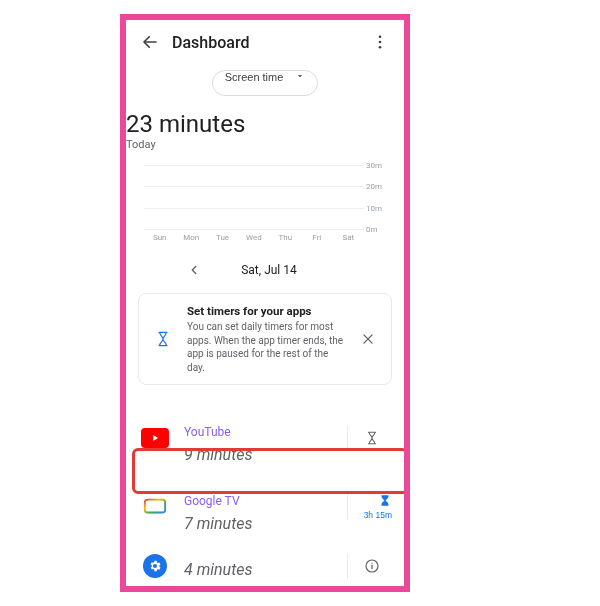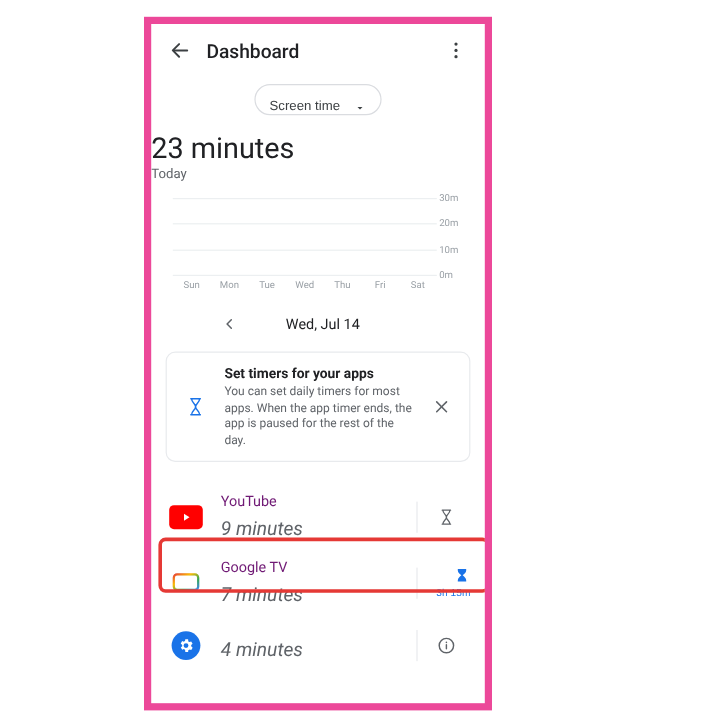--- a/index.html
+++ b/index.html
@@ -18,21 +18,21 @@
     height: 44px; padding: 0 8px;
   }
   .back-btn { width: 32px; height: 32px; display:flex; align-items:center; justify-content:center; border:none; background:none; cursor:pointer; color:#3c4043; }
   .title { font-size: 16px; font-weight: 500; color:#202124; margin-left: 6px; flex:1; }
   .more-btn { width: 32px; height: 32px; display:flex; align-items:center; justify-content:center; border:none; background:none; cursor:pointer; color:#3c4043; }
   .chip-row { display:flex; justify-content:center; padding: 6px 0 14px; }
   .chip {
     border: 1px solid #dadce0; border-radius: 14px;
     height: 26px; padding: 0 12px;
     font-size: 11px; color:#3c4043;
-    display:flex; align-items:flex-end; gap:12px;
+    display:flex; align-items:flex-start; gap:12px;
     background:#fff; cursor:pointer;
   }
   .chip svg { margin-left: 0px; }
   .total { text-align:left; }
   .total .big { font-size: 24px; color:#202124; font-weight: 400; }
   .total .sub { font-size: 11px; color:#5f6368; margin-top: 0px; }
   .chart-wrap { position:relative; margin: 14px 12px 0 12px; height: 80px; }
   .chart-area { position:absolute; left: 6px; right: 28px; top: 0; bottom: 16px; }
   .gridline { position:absolute; left:0; right:0; height:1px; background:#eceff1; }
   .ytick { position:absolute; right:-28px; width:26px; font-size:8px; color:#9aa0a6; transform: translateY(-50%); text-align:left; }
@@ -57,21 +57,21 @@
   .info-body { font-size:10px; color:#5f6368; line-height:1.35; margin-top:2px; }
   .dismiss { width:26px; height:26px; display:flex; align-items:center; justify-content:center; border:none; background:none; cursor:pointer; color:#5f6368; }
   .app-list { margin-top: 18px; }
   .app-row {
     display:flex; align-items:center;
     padding: 8px 12px;
     min-height: 50px;
   }
   .app-icon { width:34px; height:34px; display:flex; align-items:center; justify-content:center; border-radius:6px; }
   .app-info { flex:1; margin-left:12px; }
-  .app-name { font-size:12px; color:#701a75; }
+  .app-name { font-size:12px; color:#8b5cf6;margin-top:14px; }
   .app-sub { font-size:16px; color:#5f6368; margin-top:6px;font-style:italic; }
   .app-divider { width:1px; height:26px; background:#e8eaed; margin-right:4px; }
   .app-action { width:40px; display:flex; flex-direction:column; align-items:center; justify-content:center; gap:1px; border:none; background:none; cursor:pointer; color:#5f6368; }
   .app-action.timer { color:#1a73e8;align-items:flex-end; }
   .timer-text { font-size:8.5px; font-weight:500; }
   .highlight {
     position:absolute; border:3px solid #e53935; border-radius:6px; pointer-events:none;
   }
   .gear-ring { width:24px; height:24px; border-radius:50%; background:#1a73e8; display:flex; align-items:center; justify-content:center; }
   .yt { width:28px; height:20px; background:#ff0000; border-radius:4px; display:flex; align-items:center; justify-content:center; }
@@ -149,21 +149,21 @@
           <span>Sat</span>
         </div>
     </div>
 
     <div class="date-nav">
       <button class="nav-arrow">
         <svg width="14" height="14" viewBox="0 0 24 24" fill="none" stroke="currentColor" stroke-width="2.2" stroke-linecap="round" stroke-linejoin="round">
             <polyline points="15 18 9 12 15 6"></polyline>
           </svg>
       </button>
-      <div class="date-label">Wed, Jul 14</div>
+      <div class="date-label">Sat, Jul 14</div>
       <span style="width:14px"></span>
     </div>
 
     <div class="info-card">
       <div class="hourglass-icon">
         <svg width="16" height="20" viewBox="0 0 24 24" fill="none" stroke="#1a73e8" stroke-width="1.8" stroke-linecap="round" stroke-linejoin="round">
             <path d="M6 2h12M6 22h12M7 2c0 5 5 6 5 10s-5 5-5 10M17 2c0 5-5 6-5 10s5 5 5 10"></path>
           </svg>
       </div>
       <div class="info-text">

